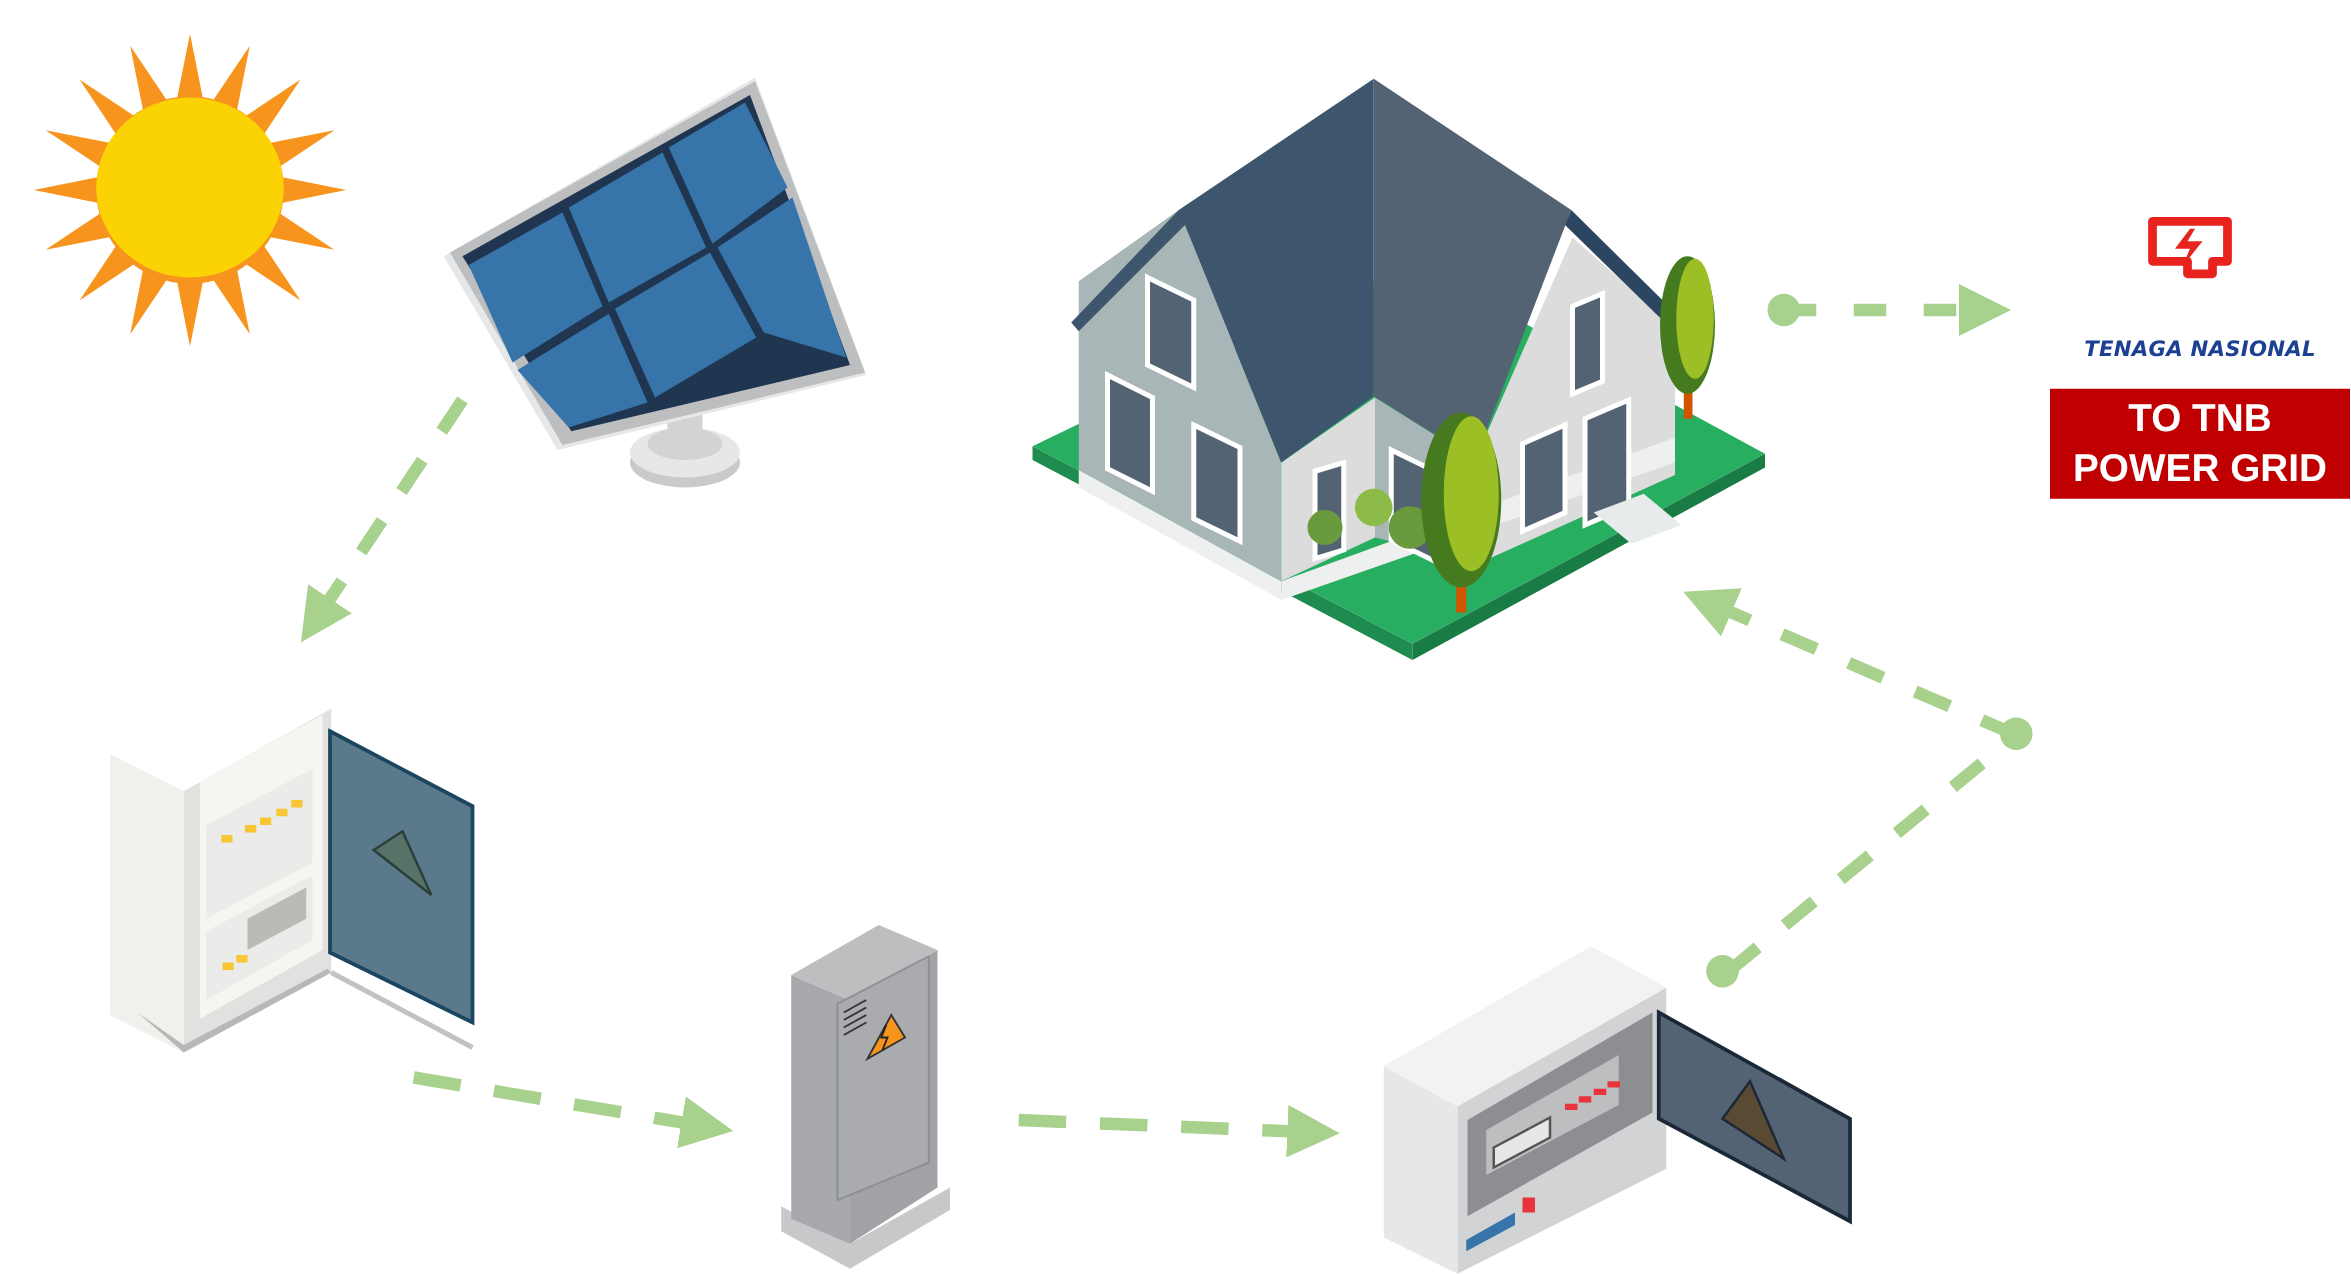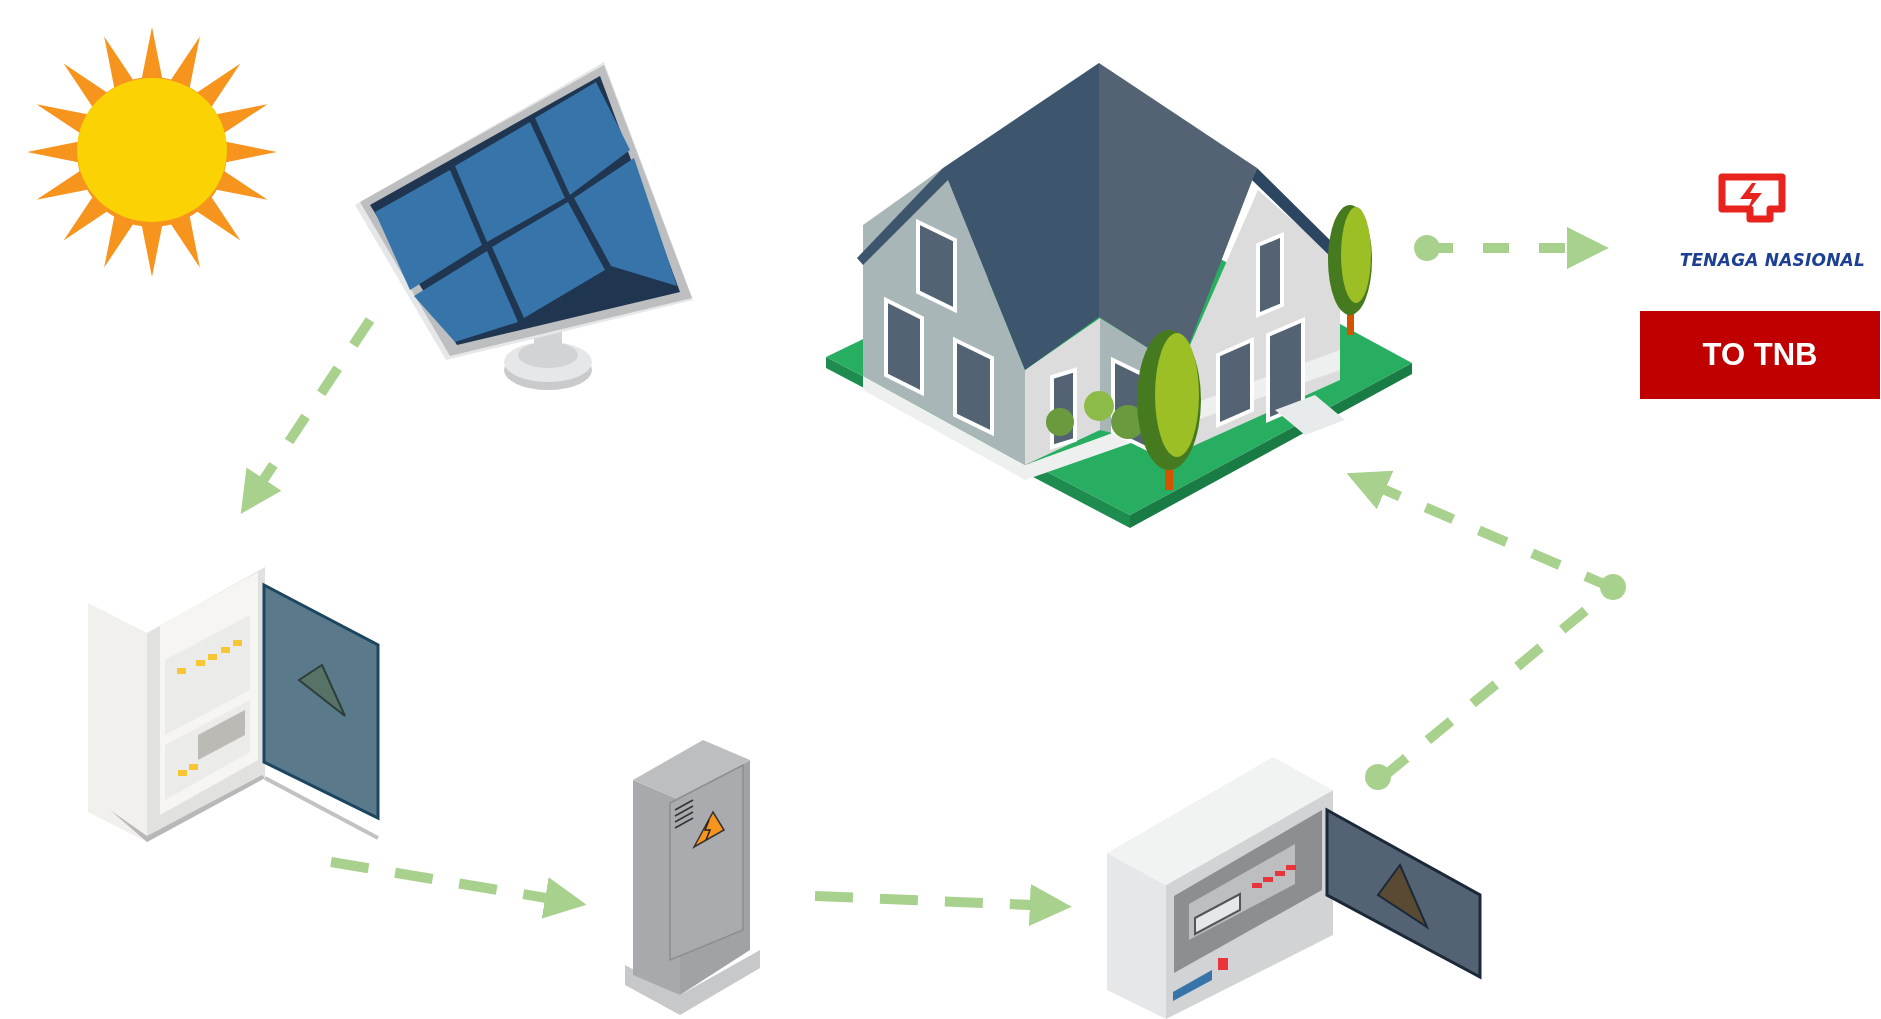--- a/index.html
+++ b/index.html
@@ -1,18 +1,18 @@
 <!DOCTYPE html>
 <html><head>
 <meta charset="utf-8">
 <style>
   html,body{margin:0;padding:0;background:#ffffff;}
   body{width:1881px;height:1019px;position:relative;overflow:hidden;font-family:"Liberation Sans",sans-serif;}
   svg#scene{position:absolute;left:0;top:0;}
-  .tnb-logo{position:absolute;left:1655px;top:162px;width:210px;text-align:right;}
+  .tnb-logo{position:absolute;left:1655px;top:182px;width:210px;text-align:center;}
   .tnb-name{font-family:"DejaVu Sans",sans-serif;font-weight:bold;font-style:italic;font-size:17px;color:#1d3f94;letter-spacing:0.2px;margin-top:4px;}
   .grid-label{position:absolute;left:1640px;top:311px;width:240px;height:88px;background:#c00000;color:#fff;
     display:flex;flex-direction:column;align-items:center;justify-content:center;
     font-family:"Liberation Sans",sans-serif;font-weight:bold;font-size:31px;line-height:40px;}
 </style>
 </head>
 <body>
 
 <svg id="scene" width="1881" height="1019" viewBox="0 0 1881 1019">
   <defs>
@@ -185,13 +185,14 @@
   </g>
 </svg>
 
 <div class="tnb-logo">
   <div style="height:84px"></div>
   <div class="tnb-name">TENAGA NASIONAL</div>
 </div>
 
 <div class="grid-label">
   <span>TO TNB</span>
+  <span>POWER GRID</span>
 </div>
 
 </body></html>

